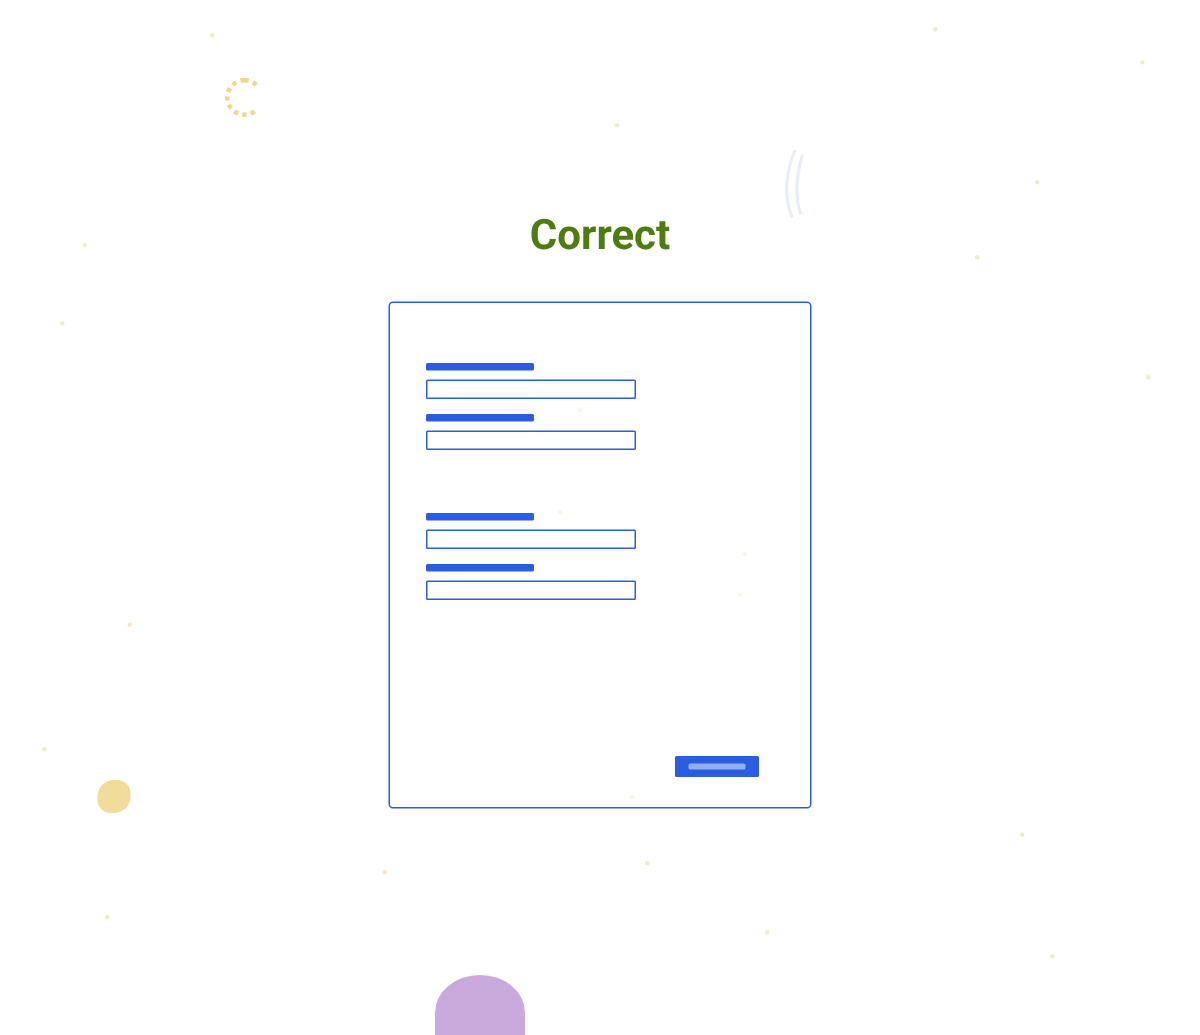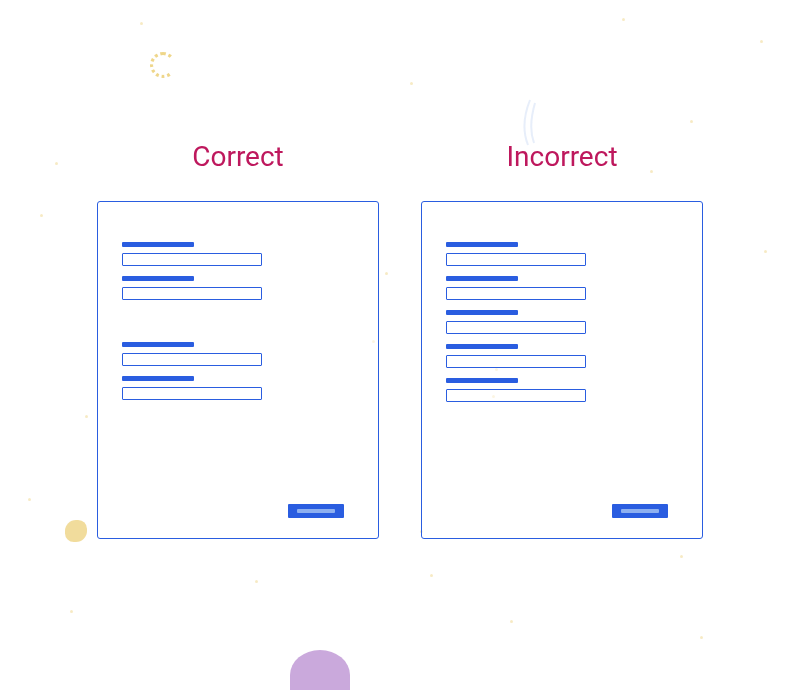--- a/index.html
+++ b/index.html
@@ -86,23 +86,23 @@
     }
 
     .column {
       width: 282px;
       display: flex;
       flex-direction: column;
       align-items: center;
     }
 
     .column-title {
-      color: #be185d;
+      color: #4d7c0f;
       font-size: 28px;
-      font-weight: 400;
+      font-weight: 700;
       margin-bottom: 28px;
     }
 
     .mock-panel {
       width: 282px;
       height: 338px;
       border: 1px solid #2a5de0;
       border-radius: 3px;
       background: rgba(255, 255, 255, 0.5);
       padding: 40px 24px 20px 24px;
@@ -216,43 +216,14 @@
       <div class="form-group">
         <div class="mock-label"></div>
         <div class="mock-input"></div>
       </div>
       <div class="mock-button">
         <div class="mock-button-inner"></div>
       </div>
     </div>
   </div>
 
-  <div class="column">
-    <h2 class="column-title">Incorrect</h2>
-
-    <div class="mock-panel">
-      <div class="form-group">
-        <div class="mock-label"></div>
-        <div class="mock-input"></div>
-      </div>
-      <div class="form-group">
-        <div class="mock-label"></div>
-        <div class="mock-input"></div>
-      </div>
-      <div class="form-group">
-        <div class="mock-label"></div>
-        <div class="mock-input"></div>
-      </div>
-      <div class="form-group">
-        <div class="mock-label"></div>
-        <div class="mock-input"></div>
-      </div>
-      <div class="form-group">
-        <div class="mock-label"></div>
-        <div class="mock-input"></div>
-      </div>
-      <div class="mock-button">
-        <div class="mock-button-inner"></div>
-      </div>
-    </div>
-  </div>
 
 </div>
 
 </body></html>

